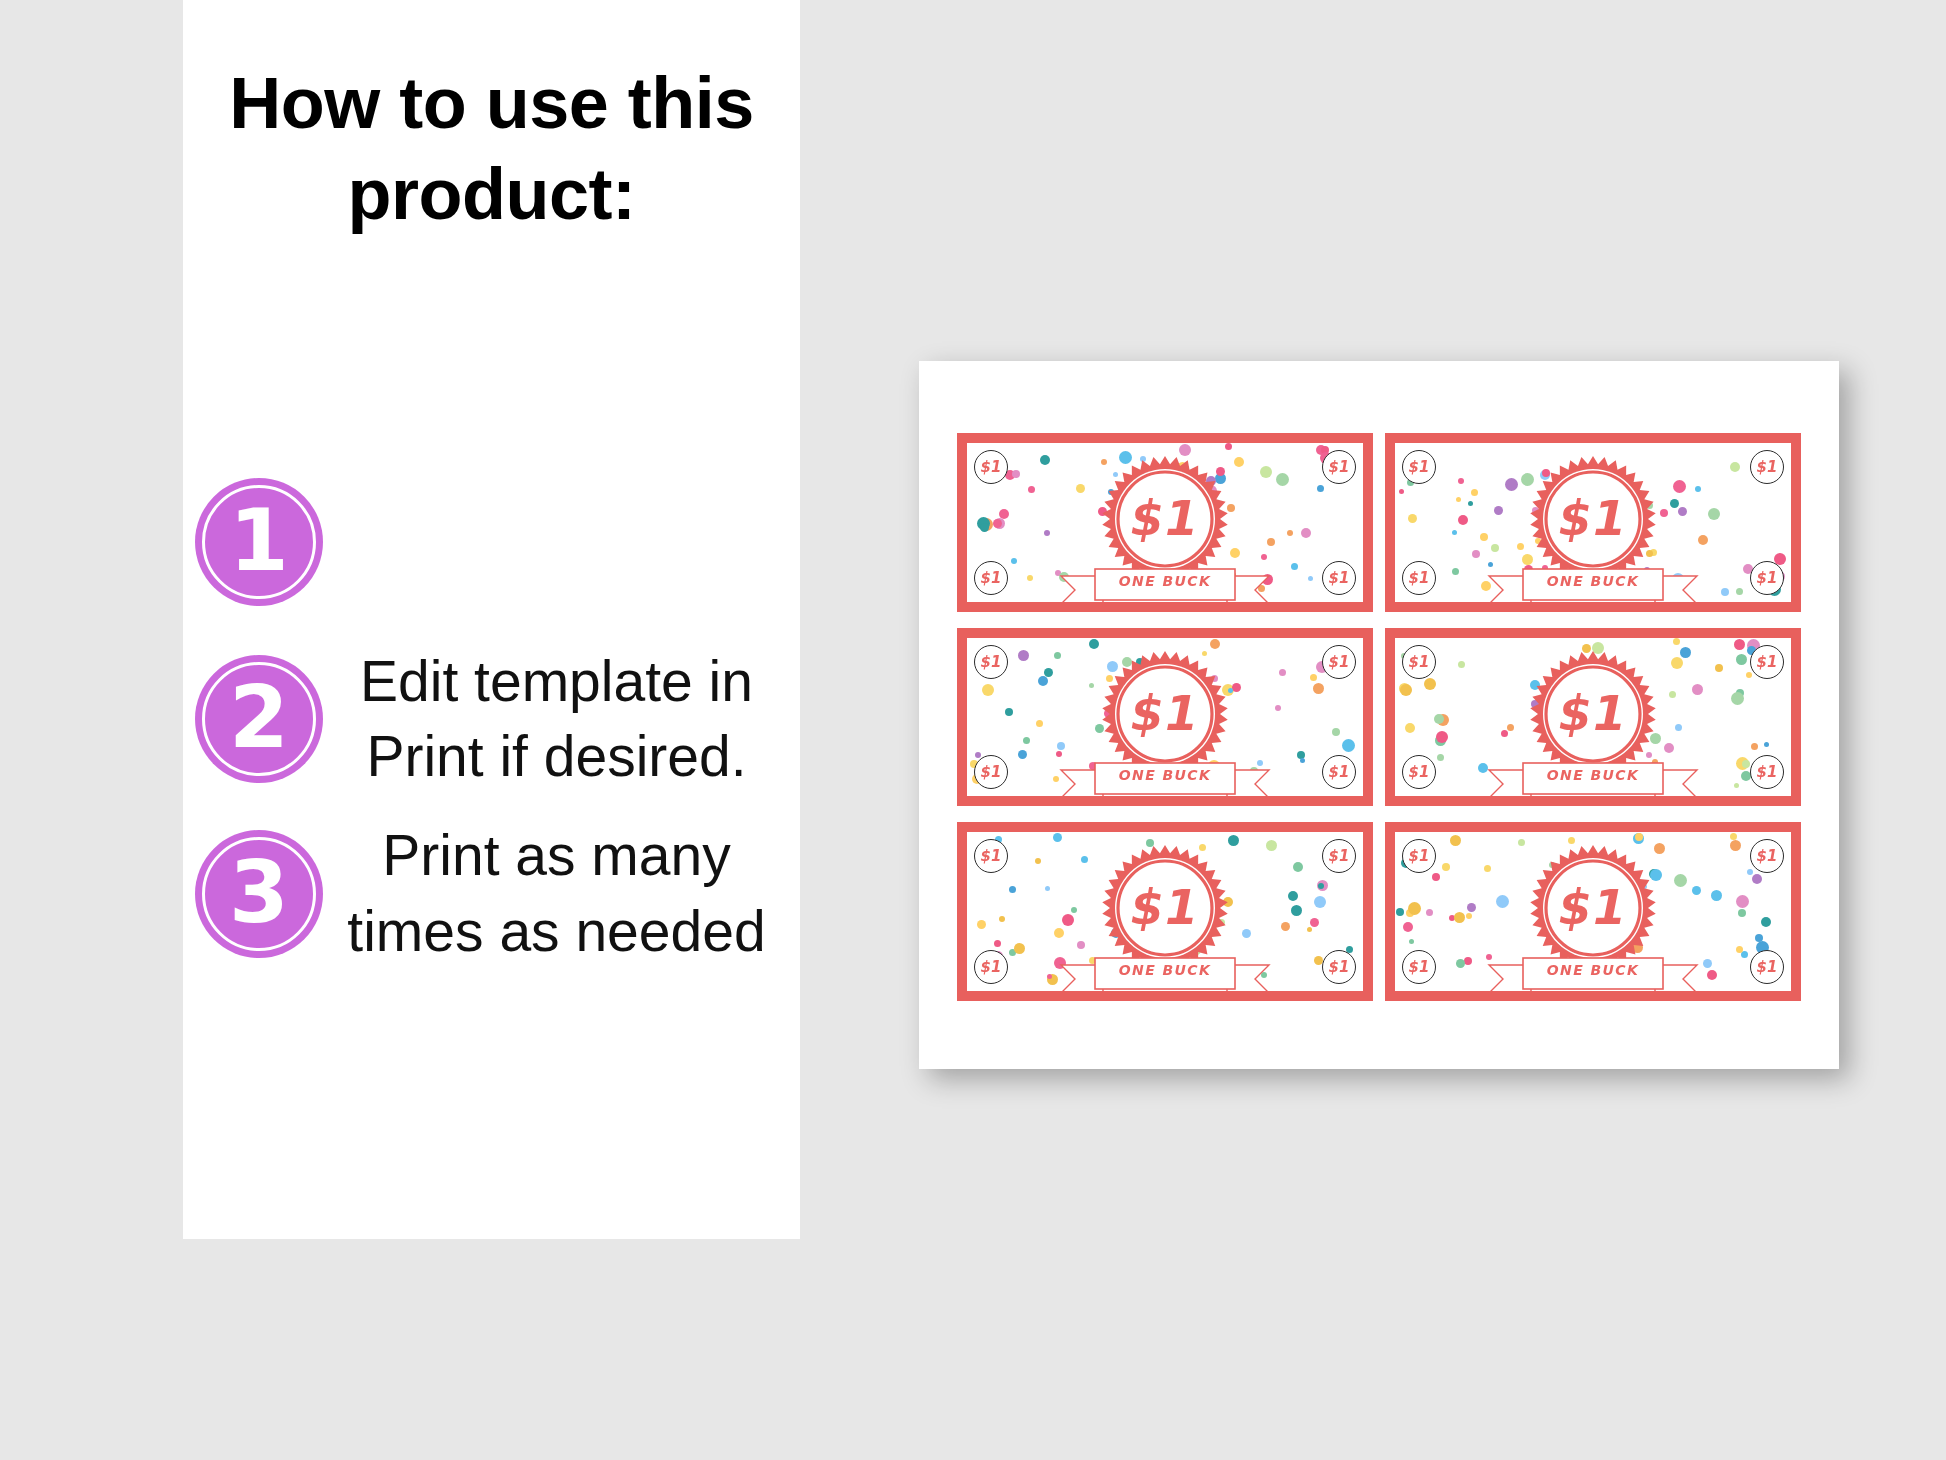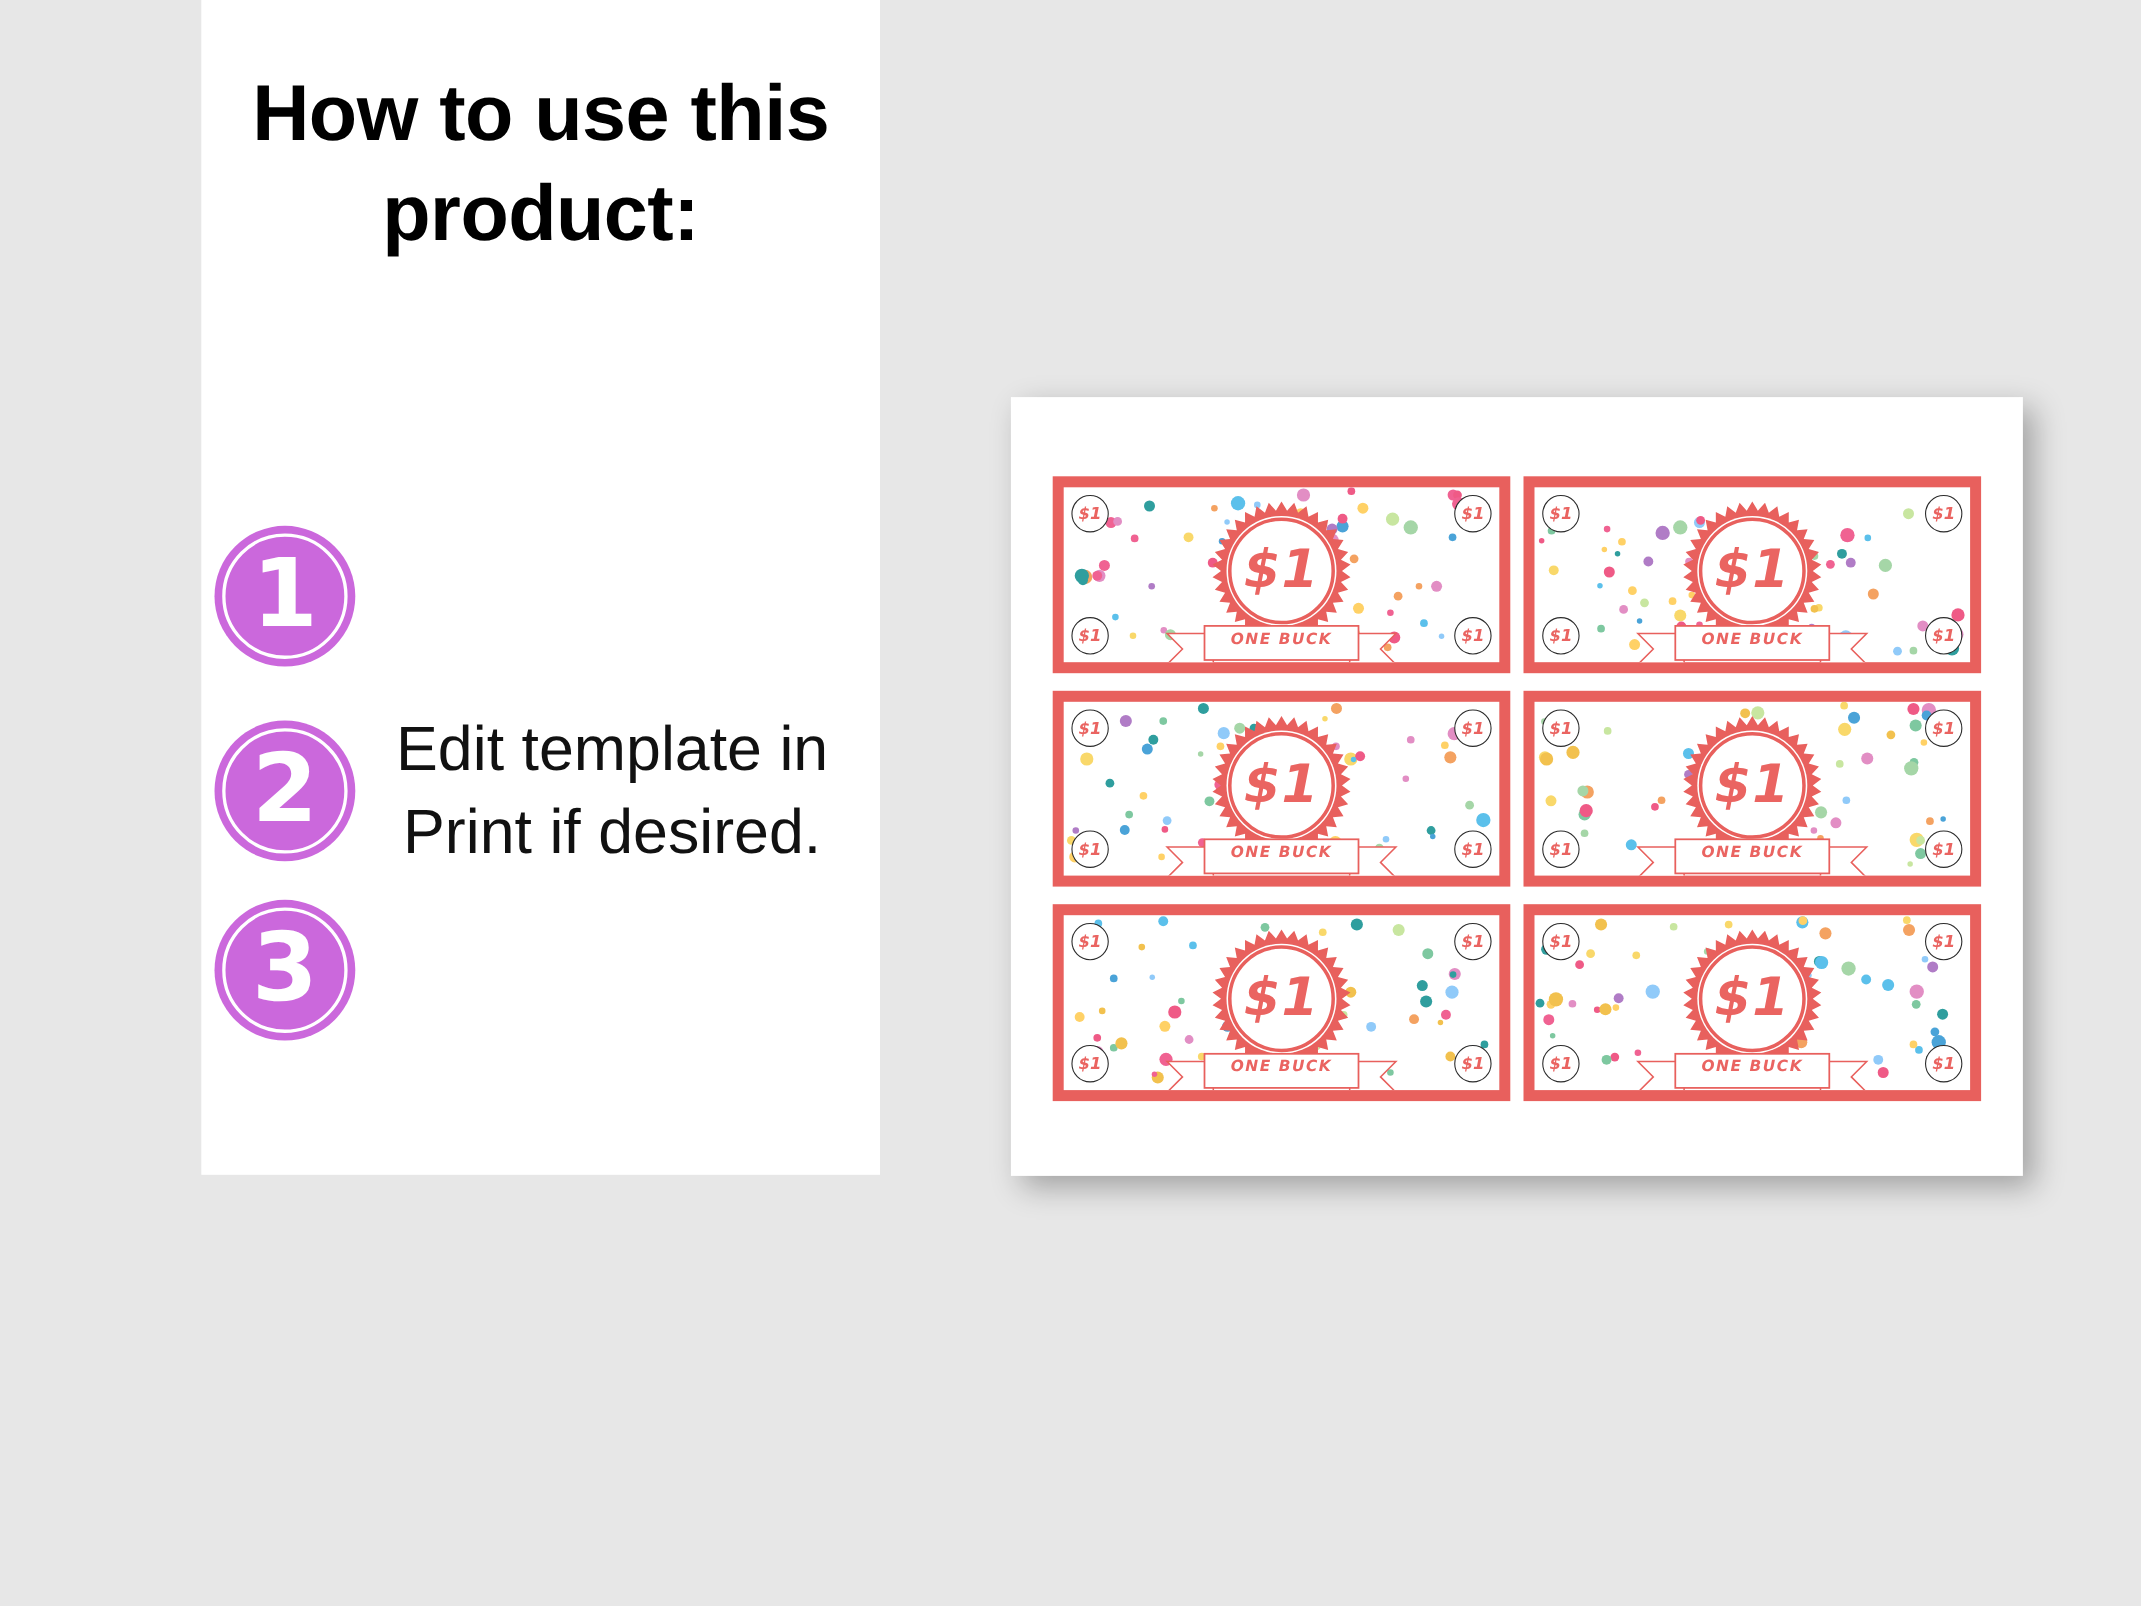--- a/index.html
+++ b/index.html
@@ -15,21 +15,21 @@
     background: #e7e7e7;
     position: relative;
   }
 
   
   #left-panel {
     position: absolute;
     left: 183px;
     top: 0;
     width: 617px;
-    height: 1068px;
+    height: 1239px;
     background: #ffffff;
   }
 
   #headline {
     position: absolute;
     left: 0;
     top: 58px;
     width: 617px;
     text-align: center;
     font-size: 72px;
@@ -260,20 +260,21 @@
       </div>
       <div class="step-text">Edit template in Print if desired.</div>
     </div>
 
     <div class="step step-3">
       <div class="step-badge">
         <span class="ring-outer"></span>
         <span class="ring-inner"></span>
         <span class="num">3</span>
       </div>
+      <div class="step-text">Print as many times as needed</div>
     </div>
 
   </div>
 </div>
 
 <div id="sheet-wrap">
   <div id="sheet">
     <div id="bill-grid">
         <div class="bill">
           <div class="bill-inner">

